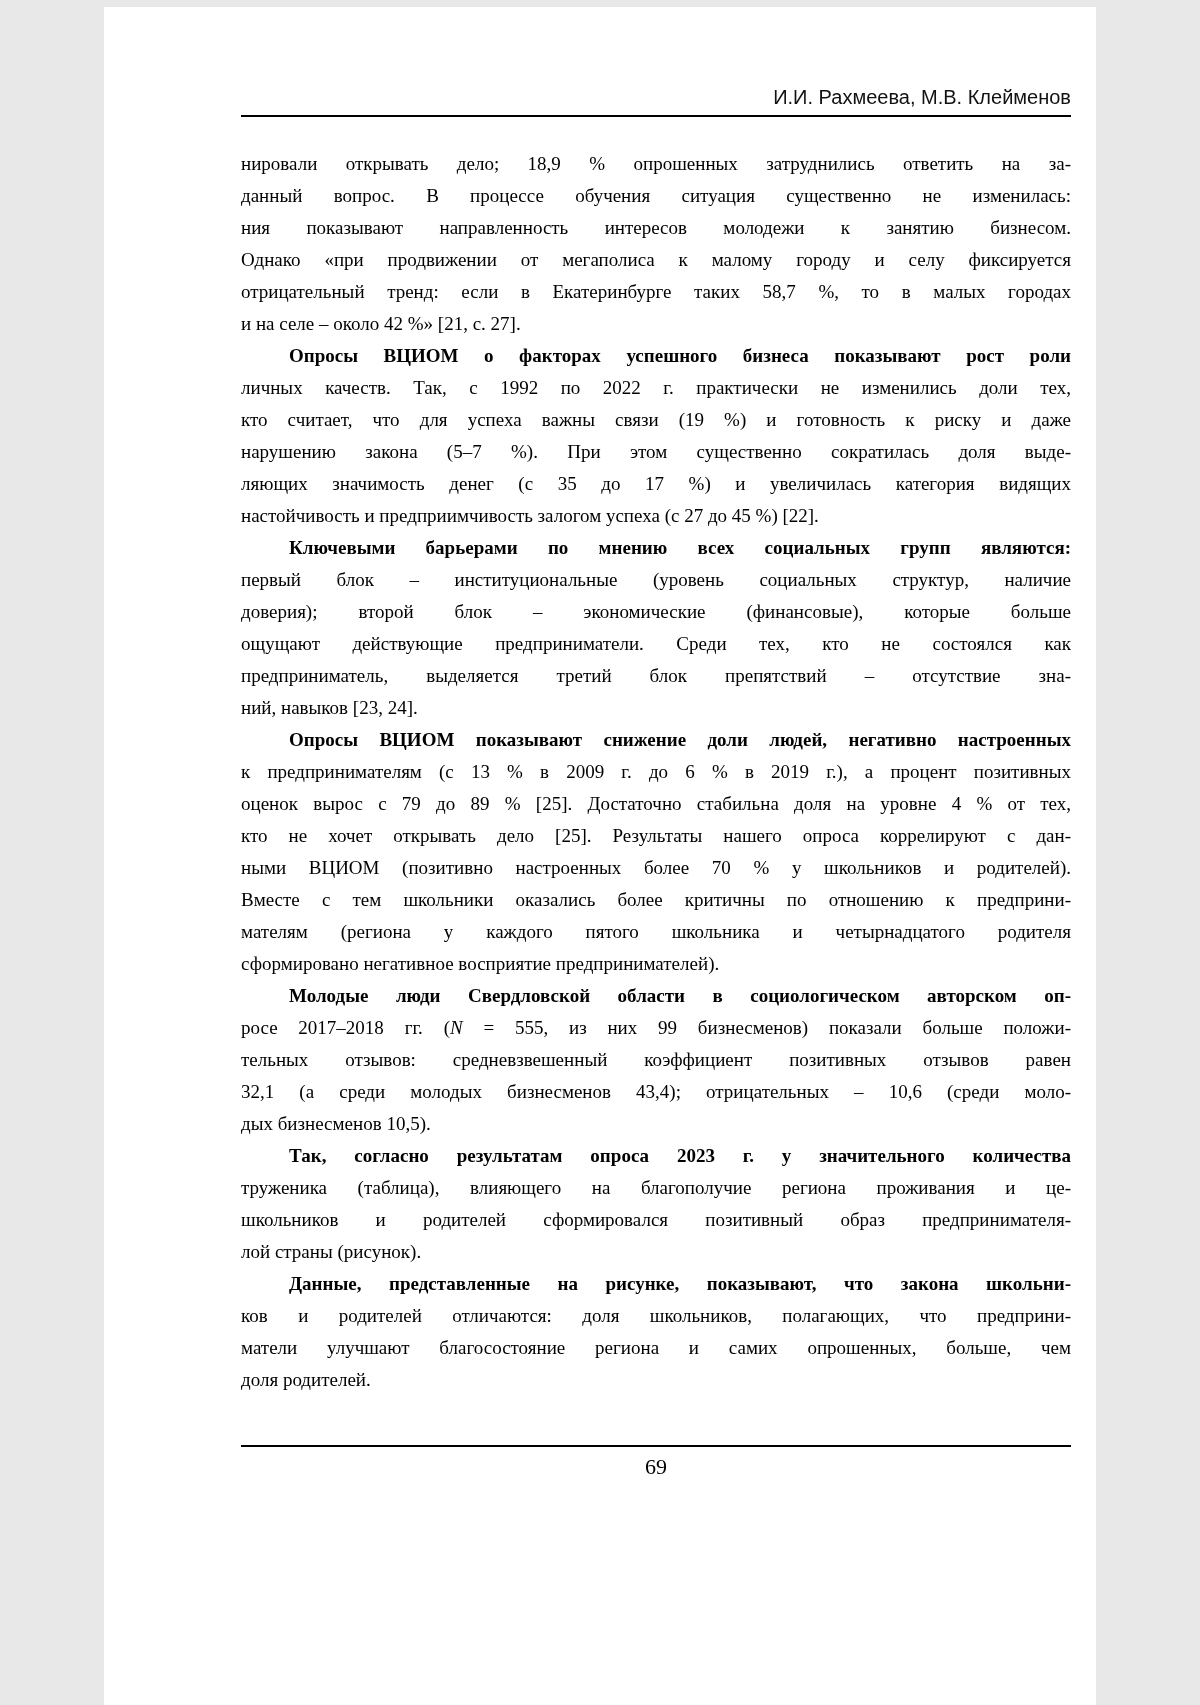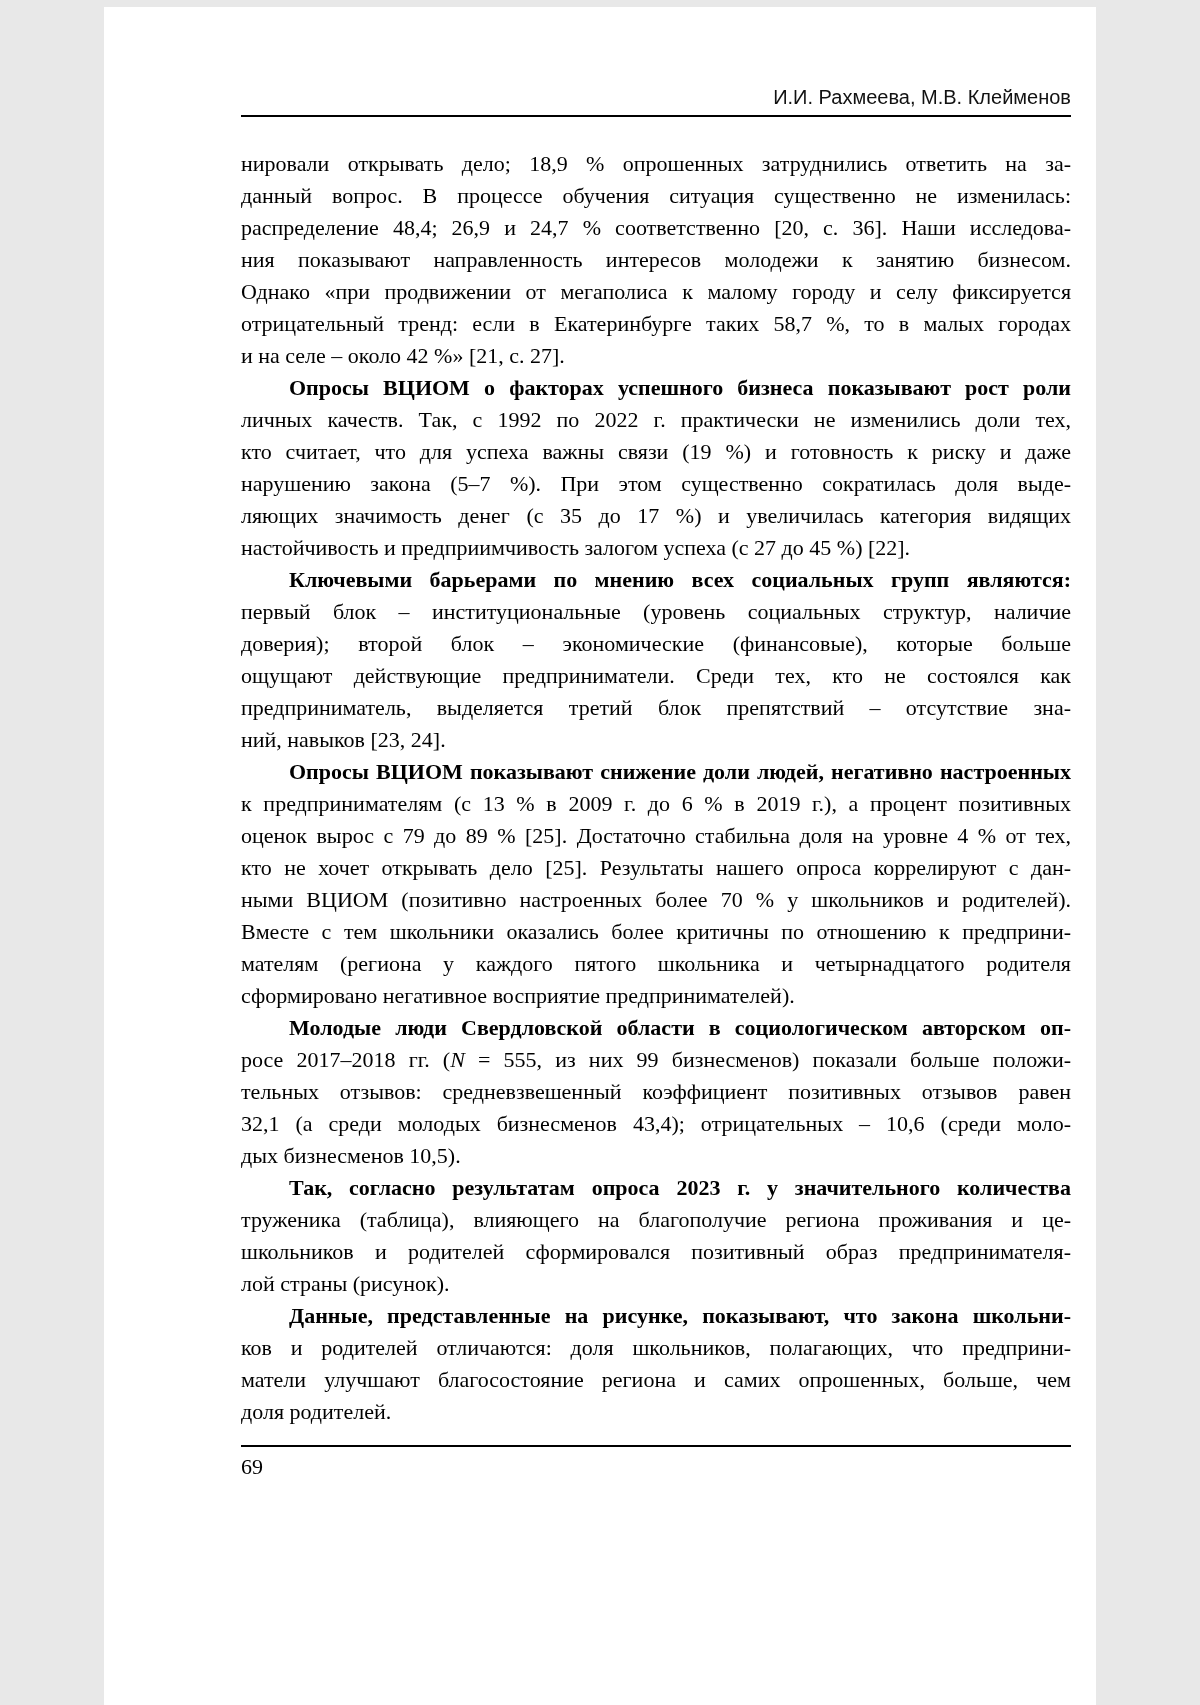--- a/index.html
+++ b/index.html
@@ -45,21 +45,21 @@
   .body-text {
     position: absolute;
     top: 141px;
     left: 0;
     right: 0;
   }
   .paragraph {
     margin: 0;
   }
   .line {
-    font-size: 22px;
+    font-size: 19px;
     line-height: 32px;
     text-align: justify;
     text-align-last: justify;
     white-space: normal;
   }
   .line.last {
     text-align-last: left;
   }
   .line.first-indent {
     text-indent: 48px;
@@ -69,41 +69,40 @@
     position: absolute;
     top: 1438px;
     left: 0;
     right: 0;
   }
   .footer-rule {
     border-bottom: 2px solid #000000;
   }
   .page-number {
     margin-top: 6px;
-    text-align: left;
+    text-align: center;
     font-size: 22px;
     line-height: 28px;
   }
 </style>
 </head>
 <body>
 
 <div class="page">
   <div class="content">
 
     <div class="running-header">
       <div class="authors">И.И. Рахмеева, М.В. Клейменов</div>
       <div class="header-rule"></div>
     </div>
 
     <div class="body-text">
         <div class="paragraph">
           <div class="line">нировали открывать дело; 18,9 % опрошенных затруднились ответить на за-</div>
           <div class="line">данный вопрос. В процессе обучения ситуация существенно не изменилась:</div>
-          <div class="line">распределение 48,4; 26,9 и 24,7 % соответственно [20, с. 36]. Наши исследова-</div>
           <div class="line">ния показывают направленность интересов молодежи к занятию бизнесом.</div>
           <div class="line">Однако «при продвижении от мегаполиса к малому городу и селу фиксируется</div>
           <div class="line">отрицательный тренд: если в Екатеринбурге таких 58,7 %, то в малых городах</div>
           <div class="line last">и на селе – около 42 %» [21, с. 27].</div>
         </div>
         <div class="paragraph">
           <div class="line first-indent">Опросы ВЦИОМ о факторах успешного бизнеса показывают рост роли</div>
           <div class="line">личных качеств. Так, с 1992 по 2022 г. практически не изменились доли тех,</div>
           <div class="line">кто считает, что для успеха важны связи (19 %) и готовность к риску и даже</div>
           <div class="line">нарушению закона (5–7 %). При этом существенно сократилась доля выде-</div>

